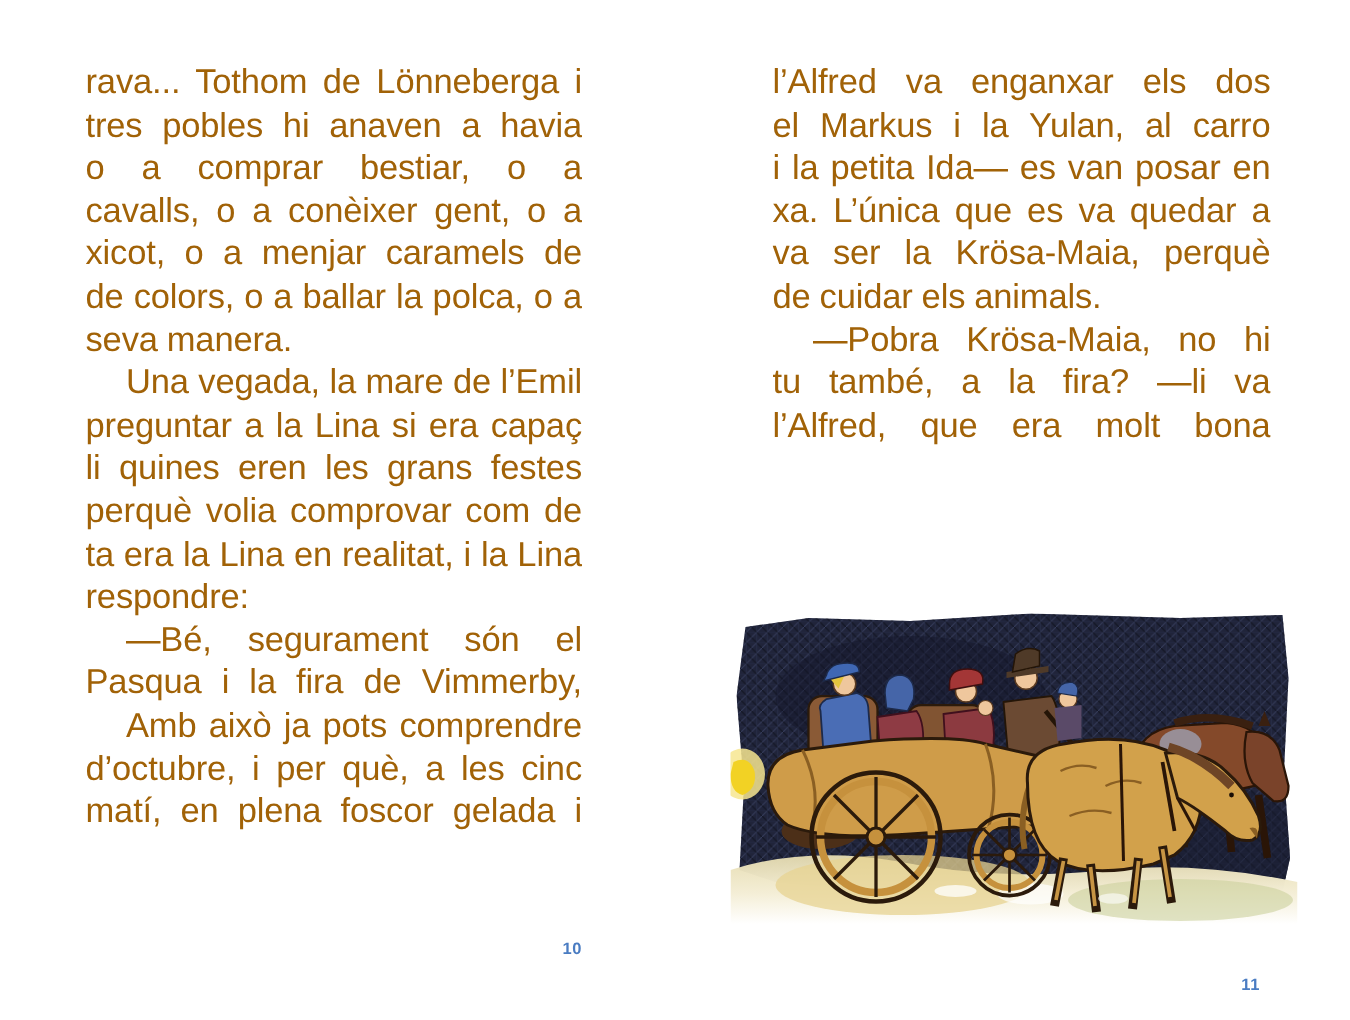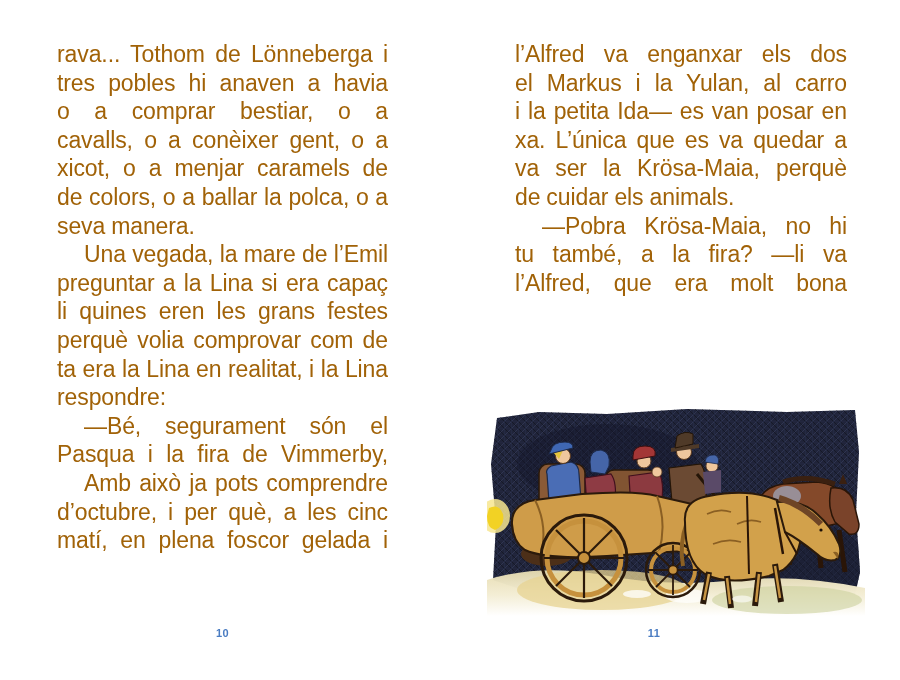--- a/index.html
+++ b/index.html
@@ -16,25 +16,25 @@
   .text-col .line{
     height:28.6px;line-height:28.6px;overflow:hidden;
     text-align:justify;text-align-last:justify;text-justify:inter-word;
     white-space:normal;
   }
   .text-col .line.last{text-align-last:left;}
   .text-col .line.indent{text-indent:27px;}
   #left-col{left:57px;}
   #right-col{left:515px;width:332px;}
   .pagenum{
-    position:absolute;top:627px;width:331px;text-align:center;
+    position:absolute;top:627px;width:331px;text-align:right;
     color:#4a7cc2;font-size:11px;font-weight:700;letter-spacing:.4px;
   }
   #pagenum-left{left:57px;}
-  #pagenum-right{left:488px;width:332px;}
+  #pagenum-right{left:508px;width:332px;margin-top:24px;}
   #illustration{
     position:absolute;left:487px;top:404px;width:378px;height:212px;
   }
   #illustration svg{display:block;width:378px;height:212px;}
 </style>
 </head>
 <body>
 
 <div id="left-col" class="text-col">
     <div class="line">rava... Tothom de Lönneberga i d’al-</div>

